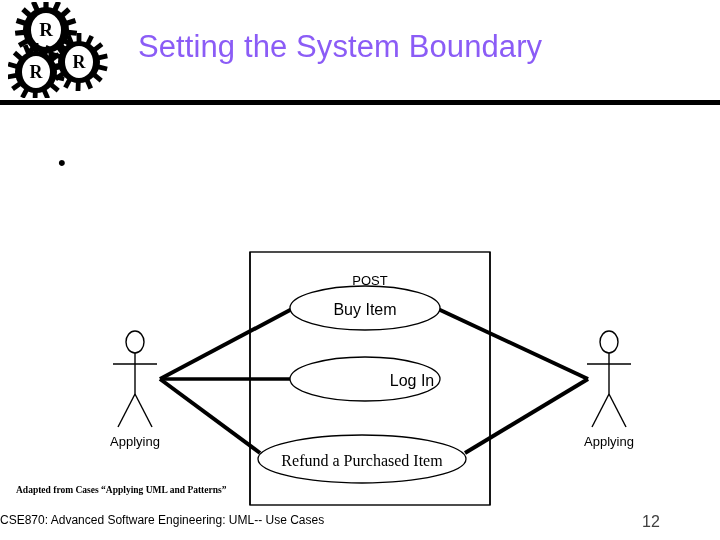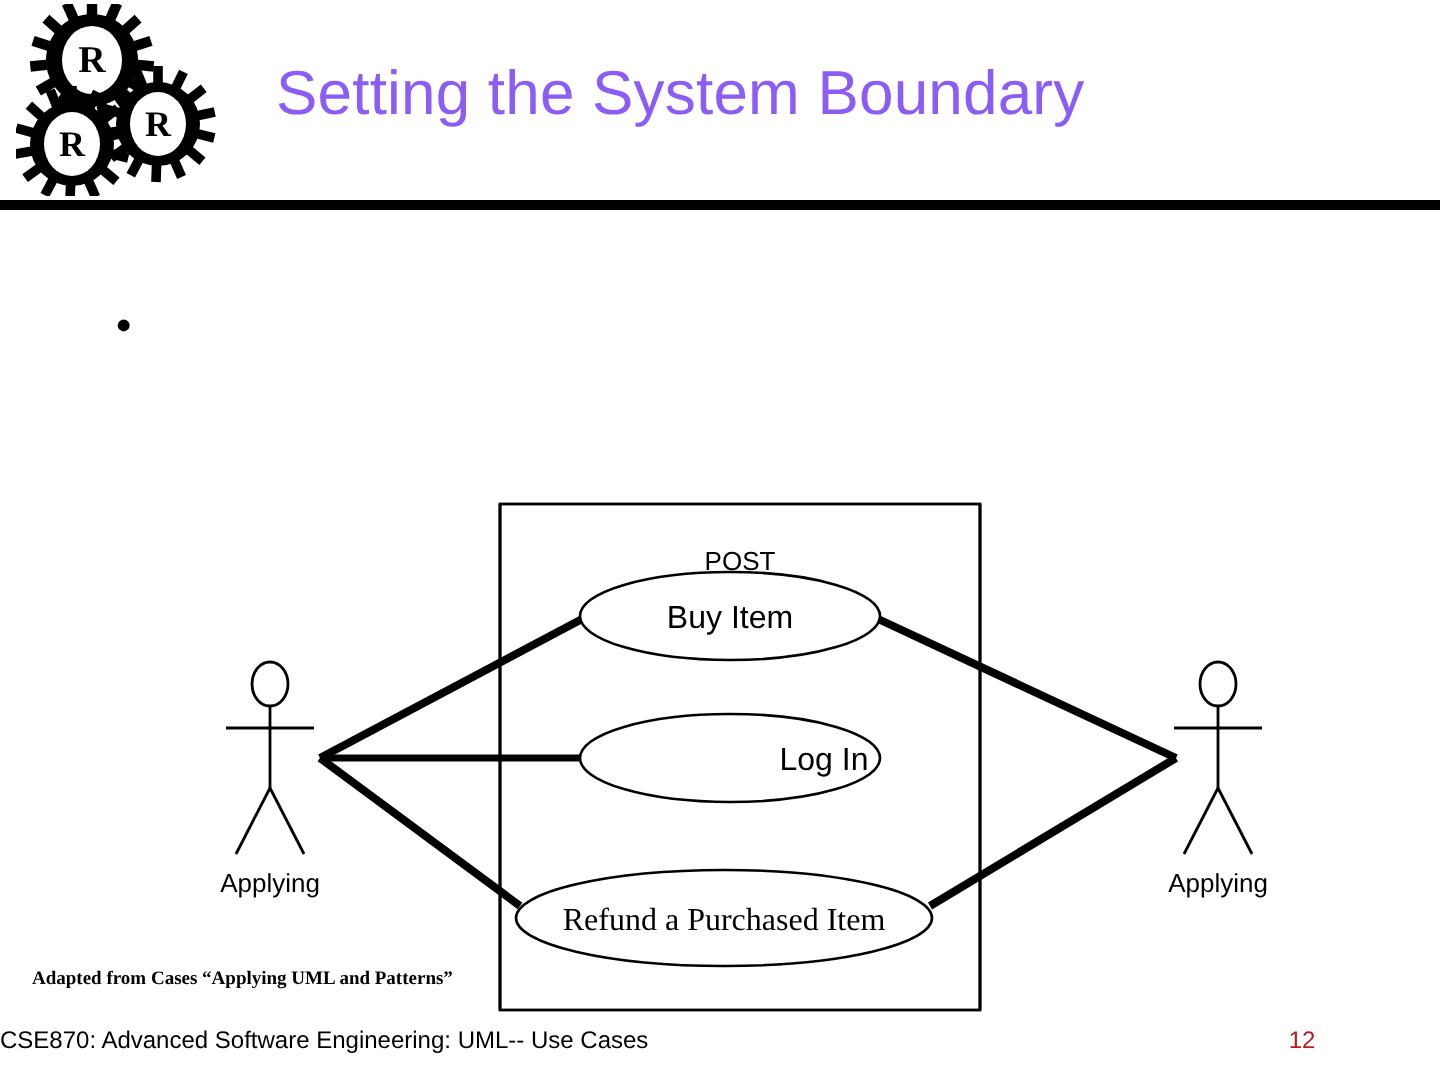--- a/index.html
+++ b/index.html
@@ -126,22 +126,22 @@
     text-align: left;
     font-size: 12px;
     color: #000000;
   }
   #page-number {
     position: absolute;
     left: 636px;
     top: 513px;
     width: 30px;
     text-align: center;
-    font-size: 12px;
-    color: #b91c1c;
+    font-size: 16px;
+    color: #404040;
   }
 </style>
 </head>
 <body>
 
 <div id="slide">
 
   <div id="logo">
     <svg width="104" height="96" viewBox="0 0 104 96" aria-hidden="true">
       <g fill="#000000">

